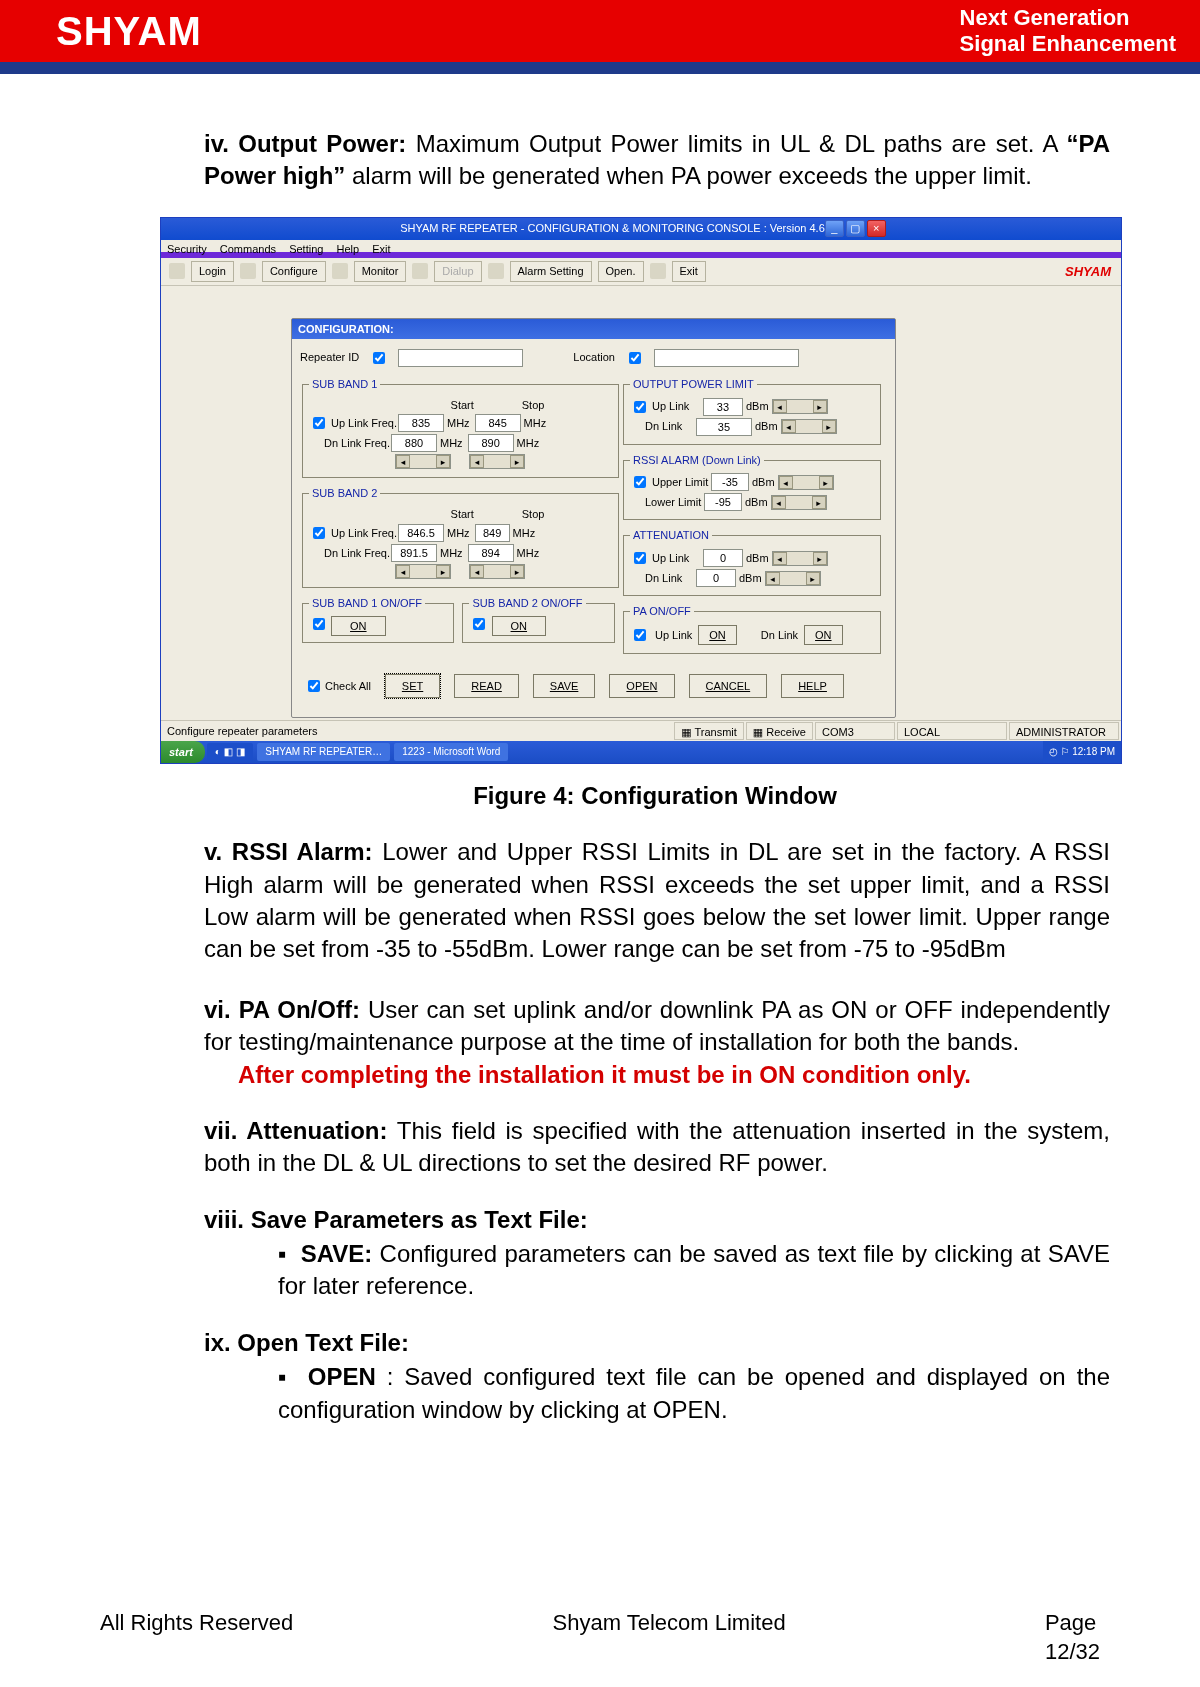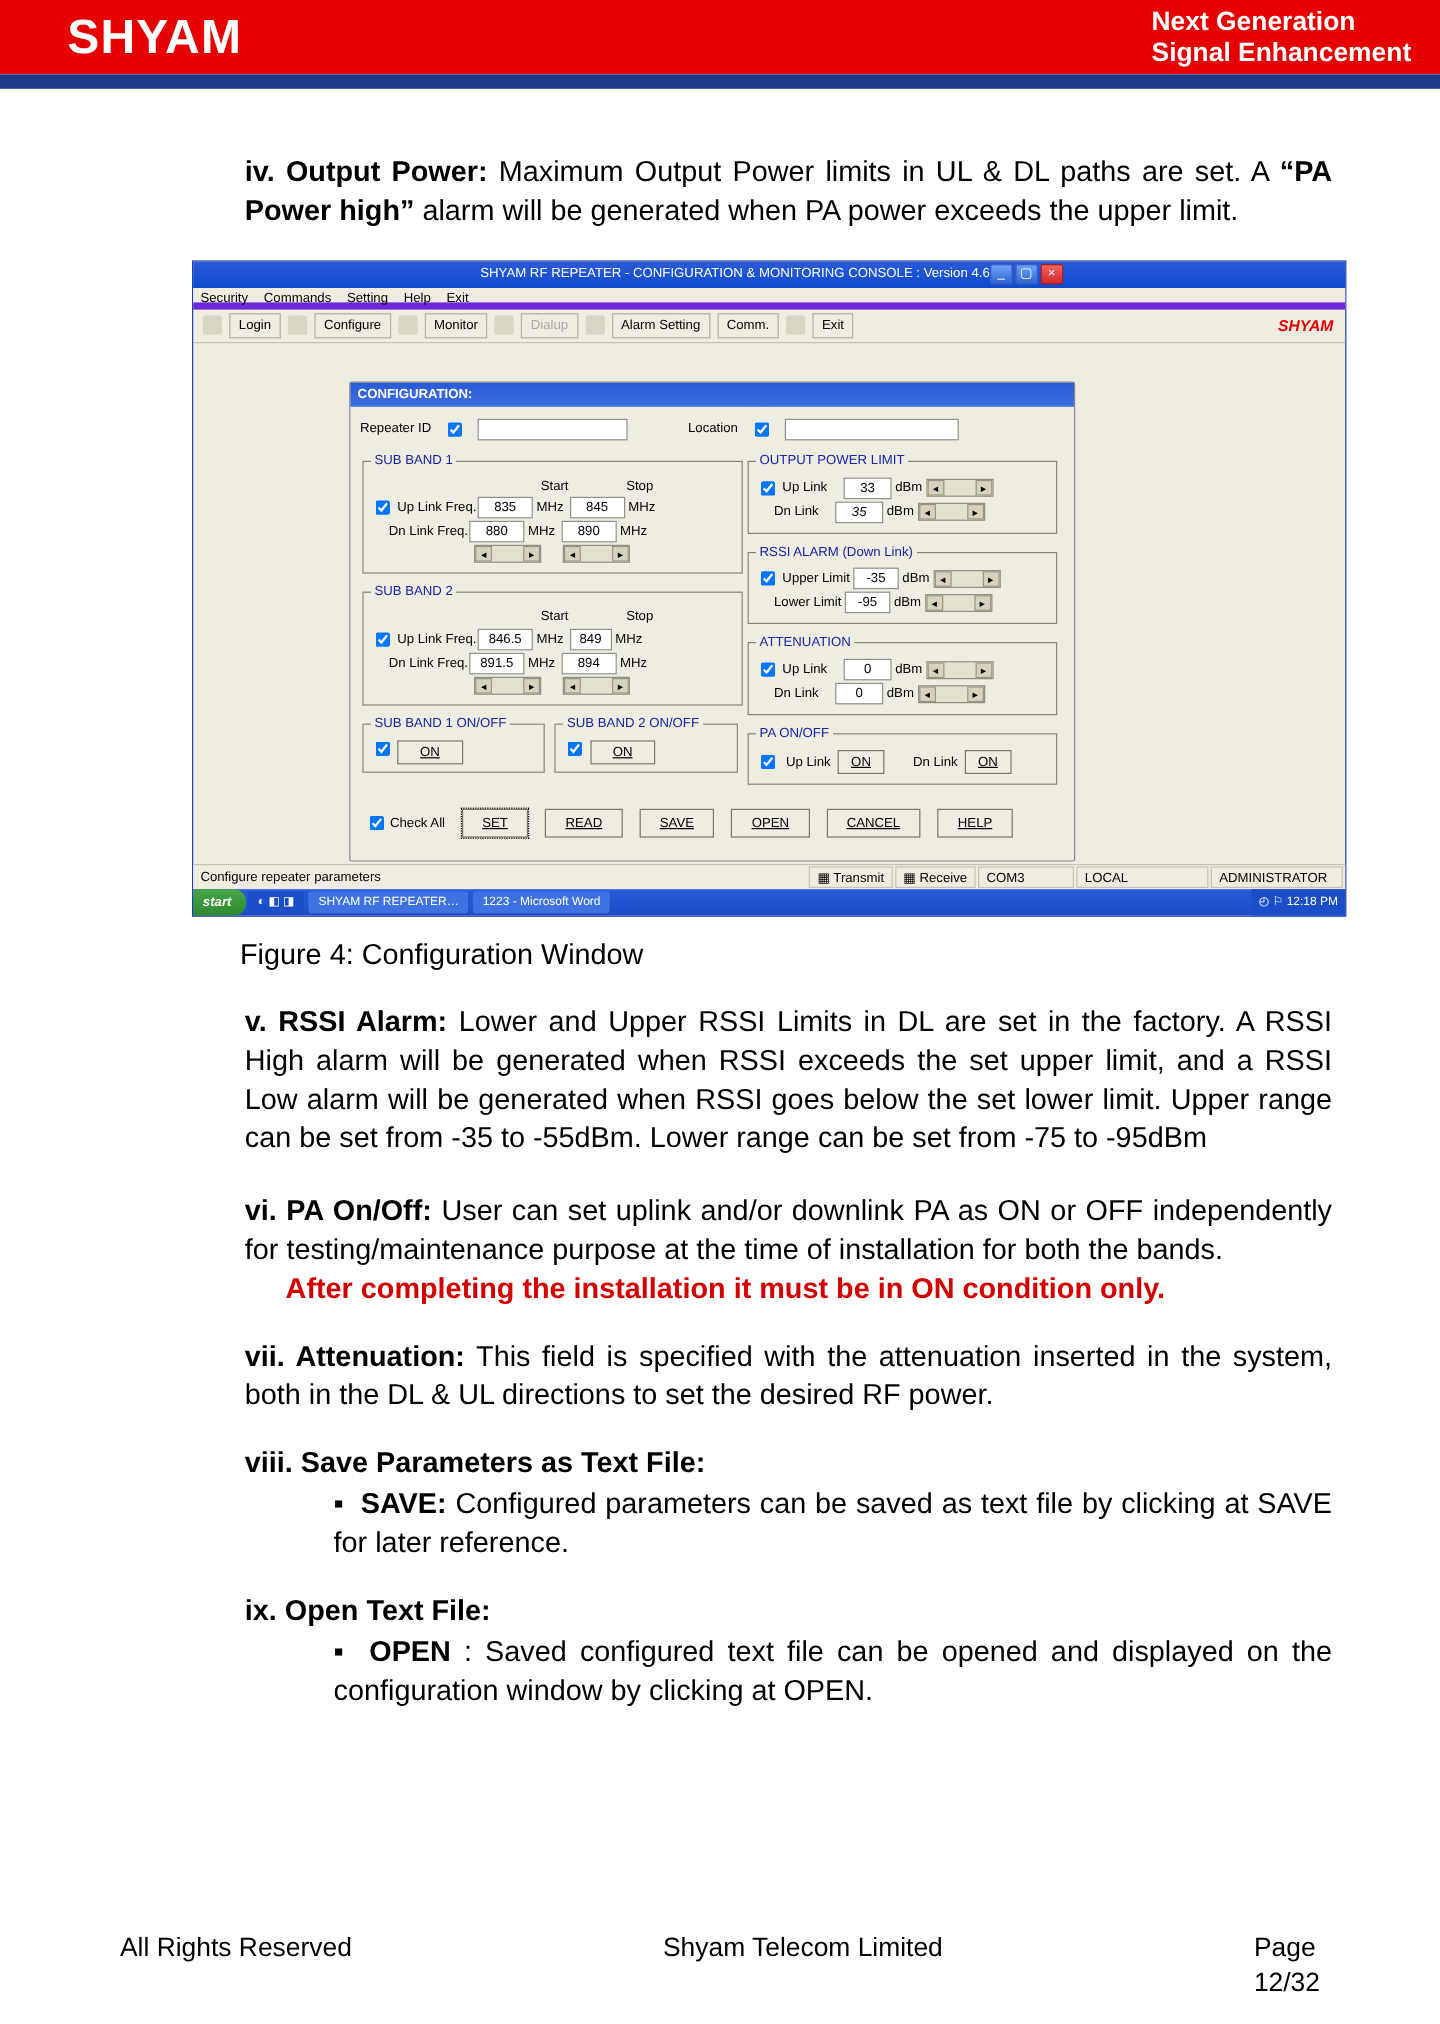--- a/index.html
+++ b/index.html
@@ -17,21 +17,21 @@
   .tagline{color:#fff;font-weight:700;font-size:22px;text-align:left;line-height:1.2}
   .blue-line{height:12px;background:#1e3a8a;}
   .content{padding:30px 90px 40px 200px;}
 
   .body-text{font-size:24px;text-align:justify;}
   .body-text b{font-weight:700;}
   .red-emph{color:#d40000;font-weight:700;}
   .list-indent{margin-left:4px;}
   .sub-indent{margin-left:78px;}
   .tiny-bullet{margin-right:6px;}
-  .figure-caption{font-weight:400;font-size:24px;margin:16px 0 14px;}
+  .figure-caption{font-weight:700;text-align:center;font-size:24px;margin:16px 0 14px;}
 
   
   .shot-wrap{
     width:960px;height:545px;border:1px solid #1d3fbf;
     margin:24px 0 4px -40px;
     background:#efece1;position:relative;
     font-family:"Tahoma","MS Sans Serif",sans-serif;
   }
   .shot-wrap *{box-sizing:border-box;}
   .titlebar{
@@ -150,21 +150,21 @@
       <span class="tb-icon"></span>
       <button class="tbtn">Login</button>
       <span class="tb-icon"></span>
       <button class="tbtn">Configure</button>
       <span class="tb-icon"></span>
       <button class="tbtn">Monitor</button>
       <span class="tb-icon"></span>
       <button class="tbtn" style="color:#aaa">Dialup</button>
       <span class="tb-icon"></span>
       <button class="tbtn">Alarm Setting</button>
-      <button class="tbtn">Comm.</button>
+      <button class="tbtn">Open.</button>
       <span class="tb-icon"></span>
       <button class="tbtn">Exit</button>
       <span class="tlogo">SHYAM</span>
     </div>
 
     <div class="config-panel">
       <div class="panel-title">CONFIGURATION:</div>
       <div class="panel-body">
 
         <div class="row" style="gap:10px;margin-bottom:6px">
@@ -277,21 +277,21 @@
                 <span>dBm</span>
                 <span class="slider">
                     <span class="arr">◂</span>
                     <span class="track"></span>
                     <span class="arr">▸</span>
                   </span>
               </div>
               <div class="row">
                 <span style="width:12px"></span>
                 <span style="width:48px">Dn Link</span>
-                <input class="box" style="width: 40px; font-style: italic;" value="35">
+                <input class="box" style="width: 56px;" value="35">
                 <span>dBm</span>
                 <span class="slider">
                     <span class="arr">◂</span>
                     <span class="track"></span>
                     <span class="arr">▸</span>
                   </span>
               </div>
             </fieldset>
             <fieldset class="group" style="width:100%">
               <legend>RSSI ALARM (Down Link)</legend>

